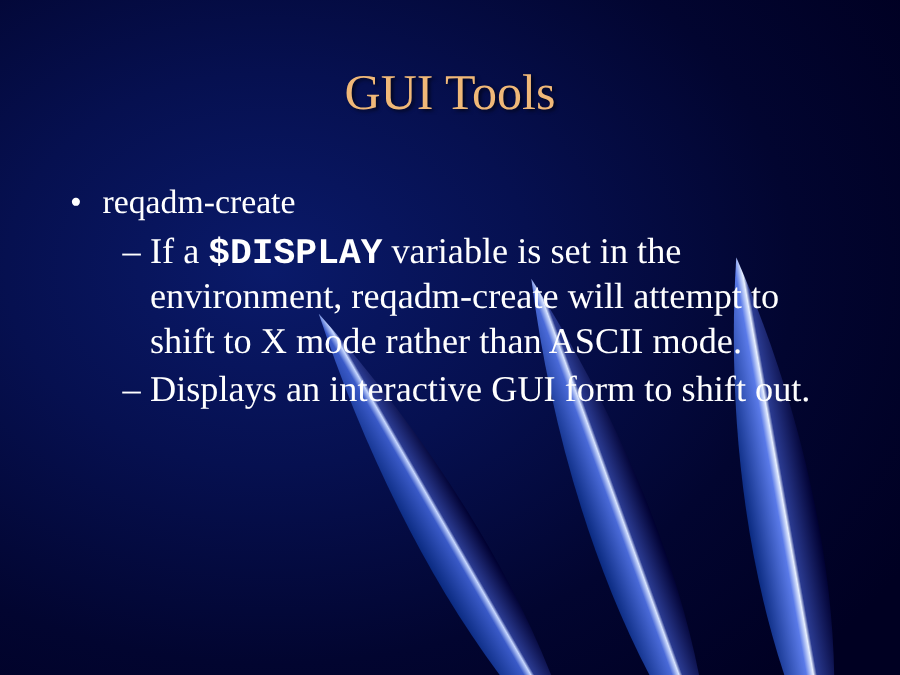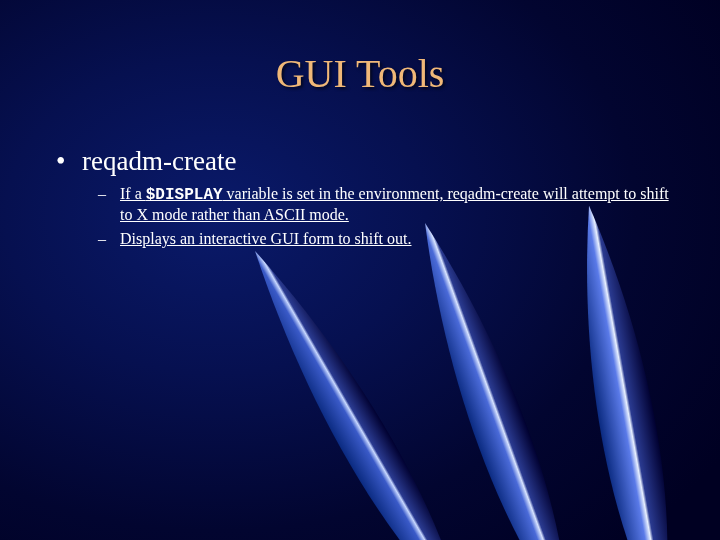--- a/index.html
+++ b/index.html
@@ -58,23 +58,22 @@
   .lvl1::before {
     content: "•";
     position: absolute;
     left: 6px;
     top: 0;
     font-size: 27px;
   }
   .lvl2 {
     position: relative;
     padding-left: 70px;
-    font-size: 16px;
+    font-size: 29px;
     margin-bottom: 4px;
-    text-decoration: underline;
   }
   .lvl2::before {
     content: "–";
     position: absolute;
     left: 48px;
     top: 0;
   }
   .mono {
     font-family: "Courier New", Courier, monospace;
     font-weight: bold;

